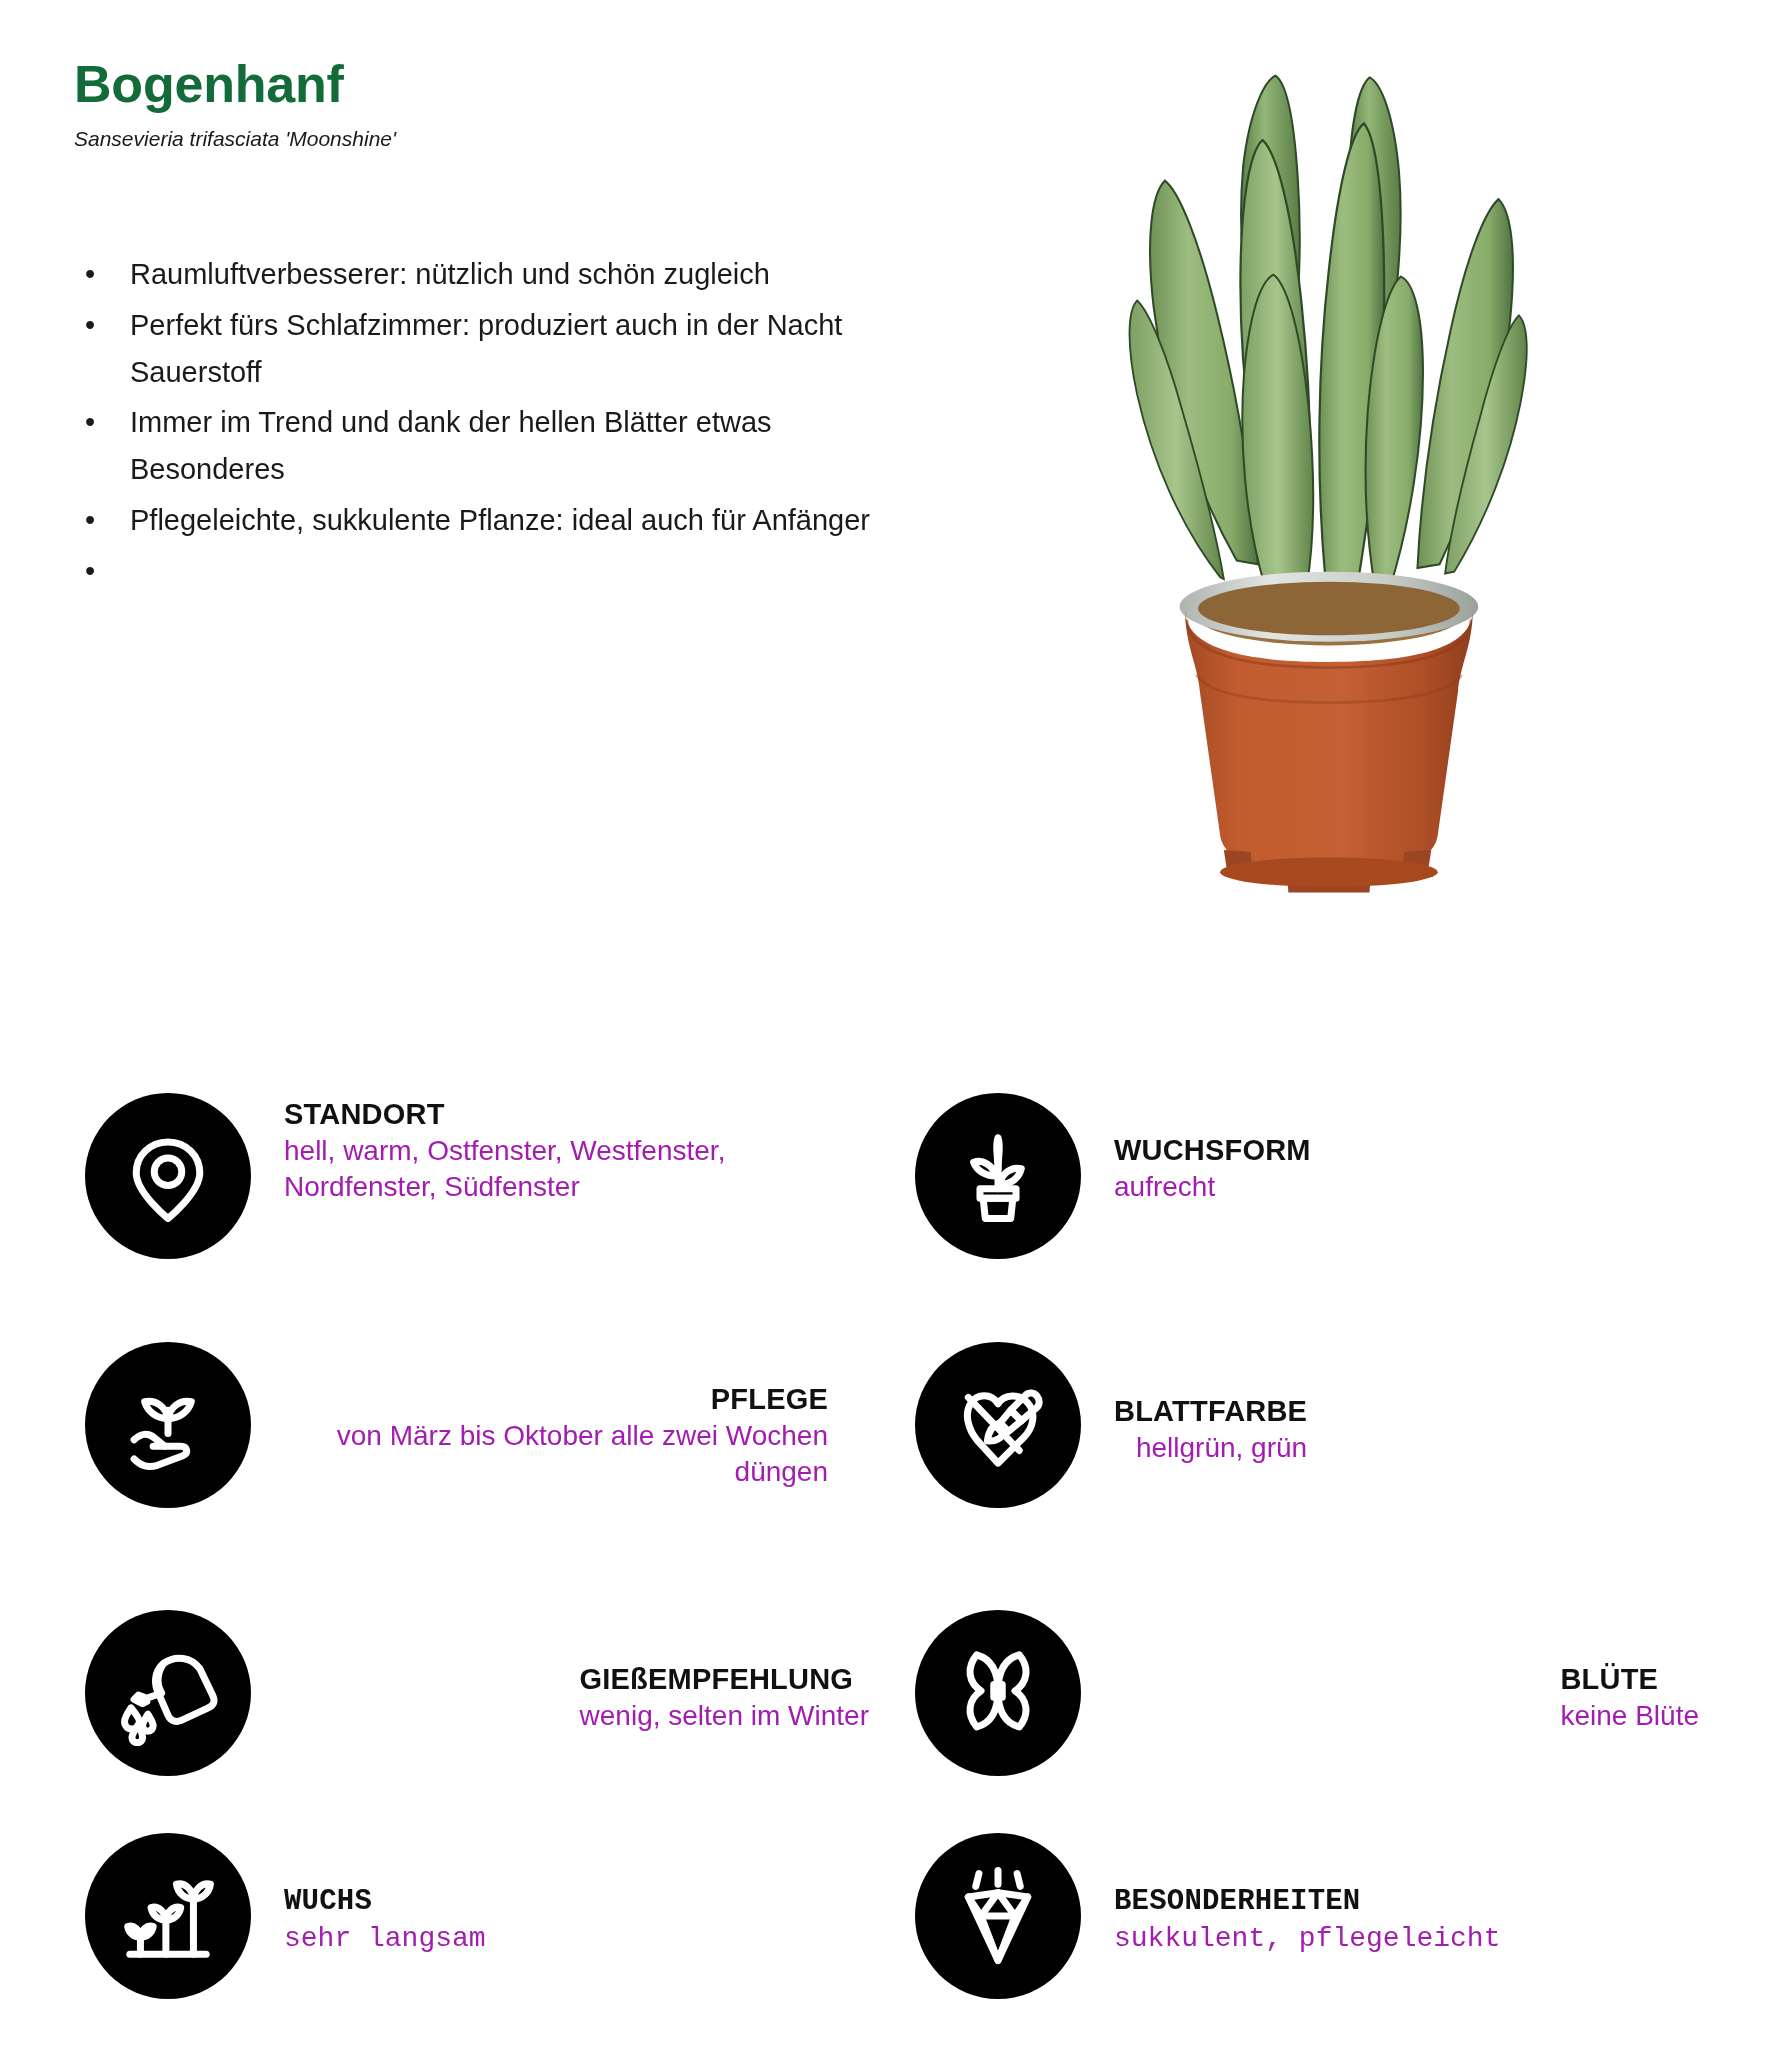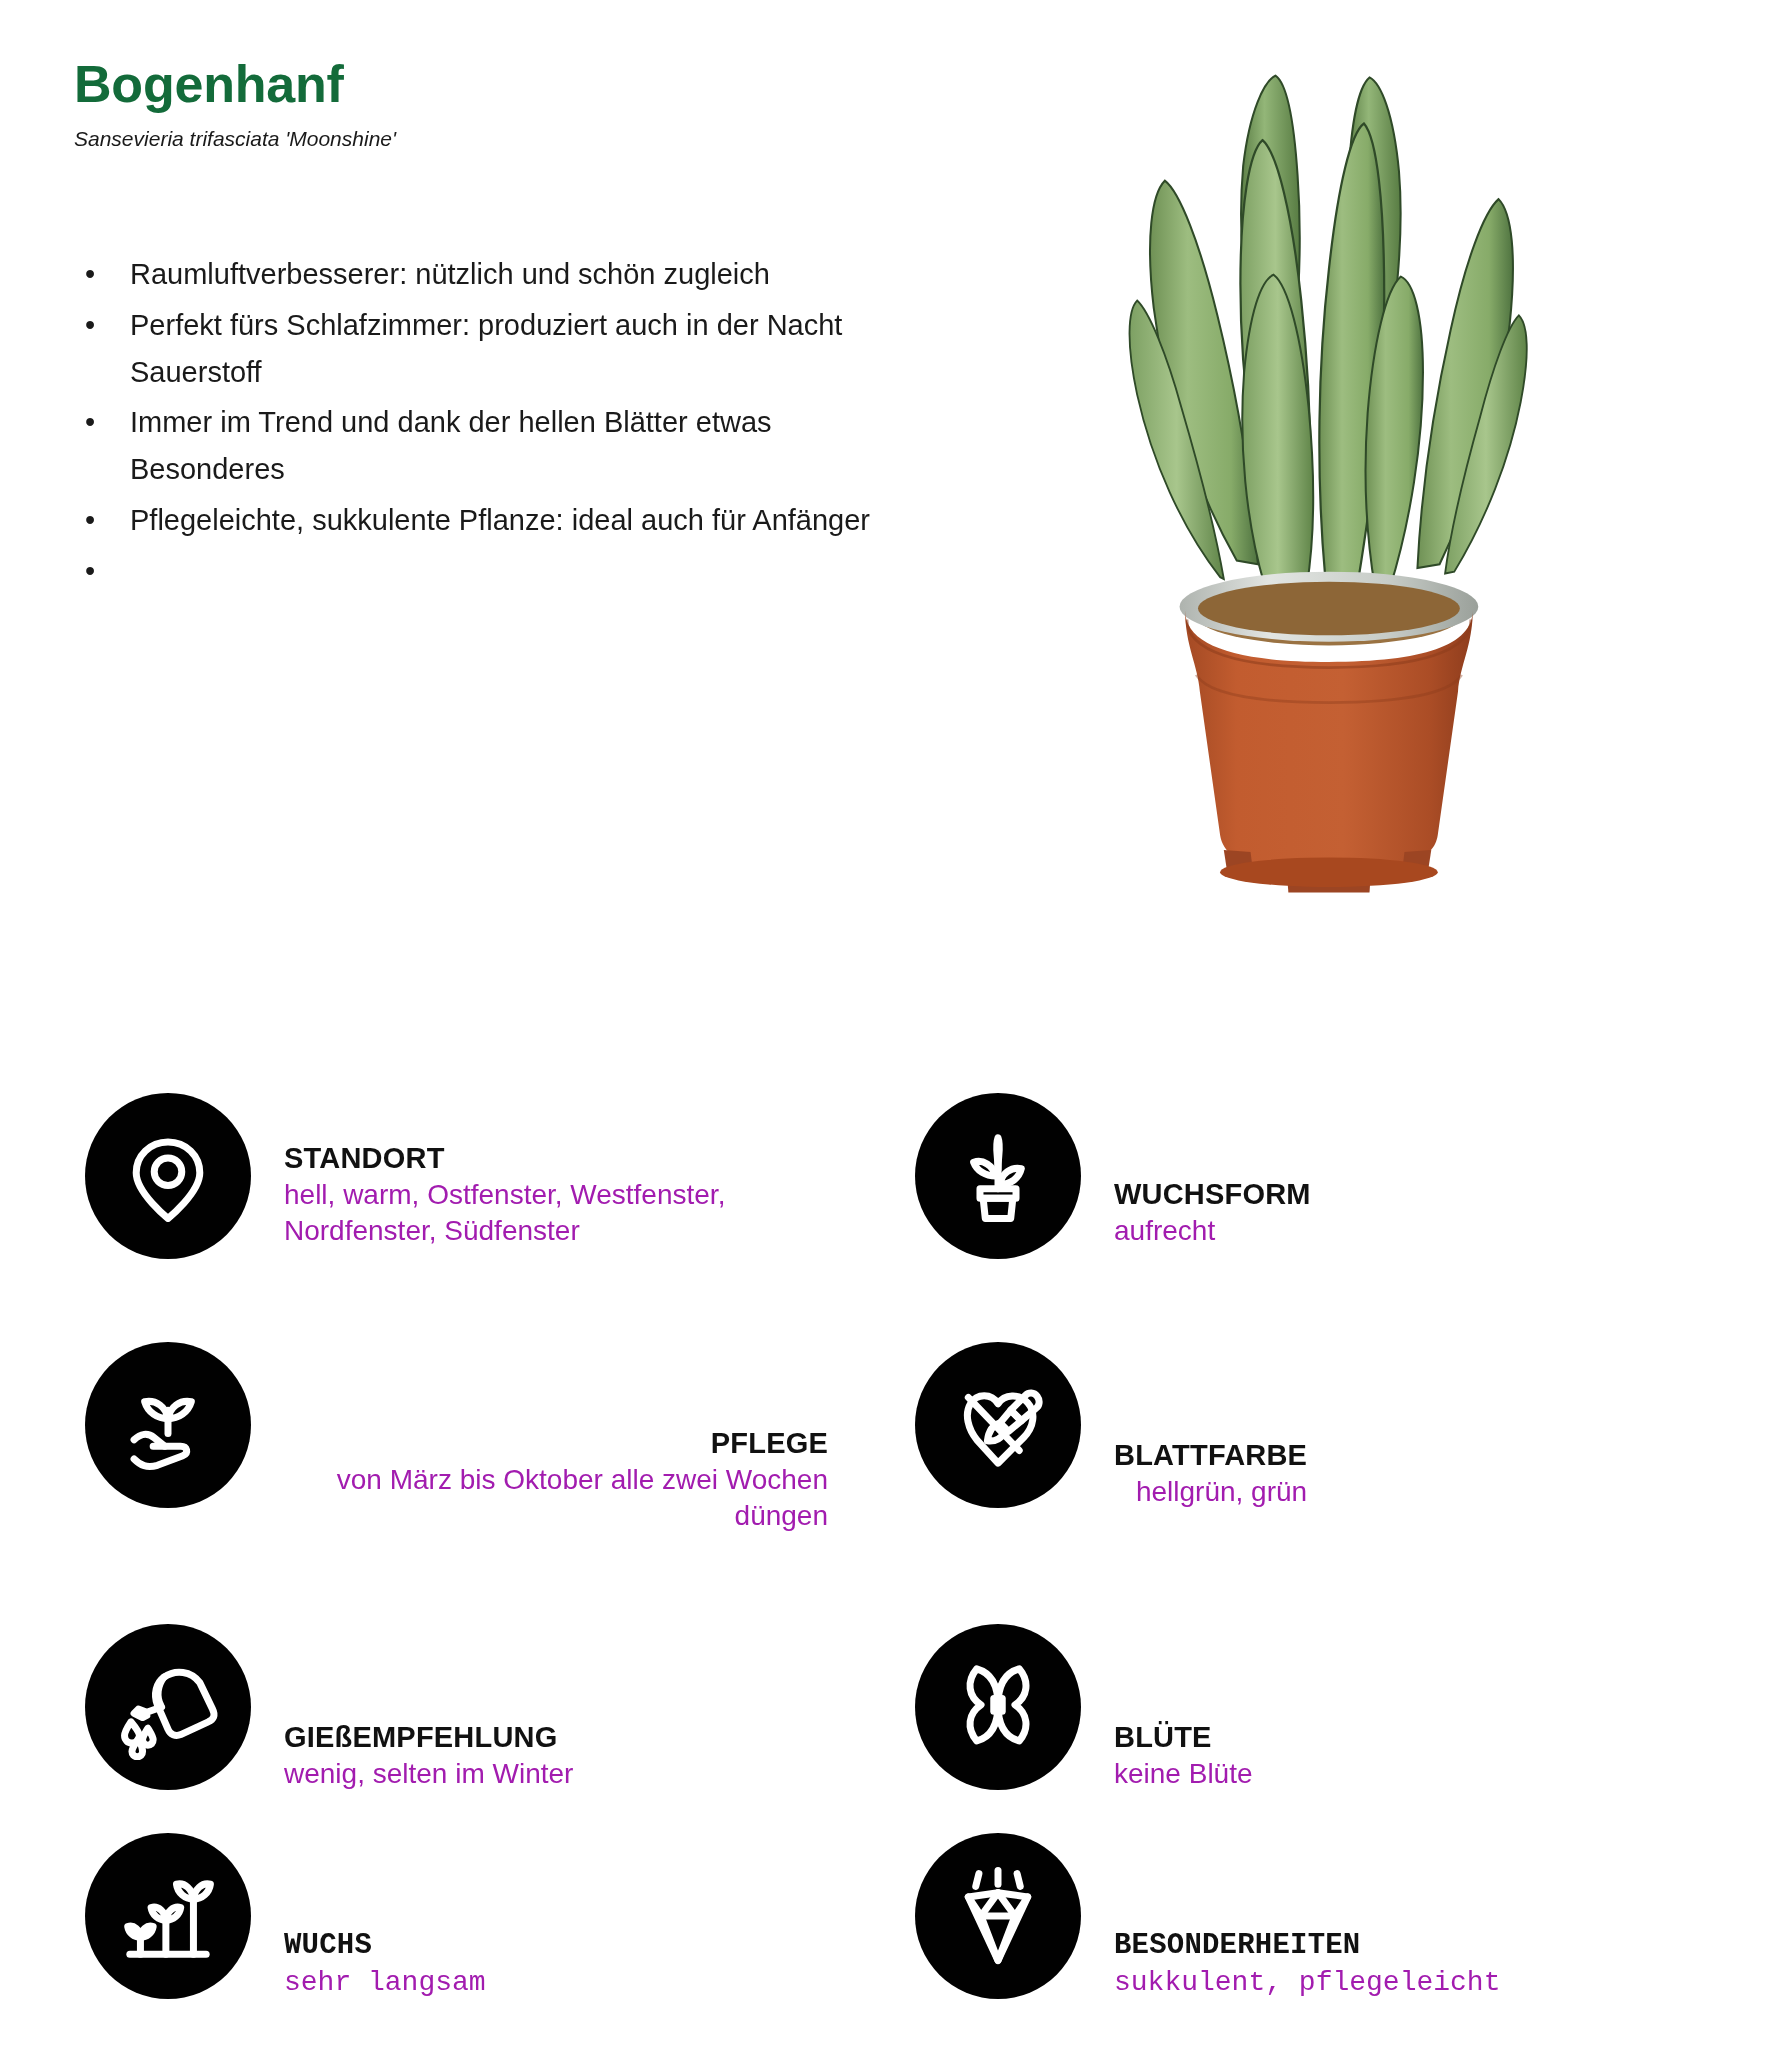--- a/index.html
+++ b/index.html
@@ -89,21 +89,21 @@
   }
   .attr-row {
     position: absolute;
     display: flex;
     align-items: flex-start;
   }
   .attr-col-left  { left: 85px;  width: 784px; }
   .attr-col-right { left: 915px; width: 784px; }
   .row-y-0 { top: 18.4px;   }
   .row-y-1 { top: 267px; text-align: right;  }
-  .row-y-2 { top: 549px; }
+  .row-y-2 { top: 535px; justify-content: space-between; }
   .row-y-3 { top: 758px; font-family: Liberation Mono, monospace; }
 
   .attr-icon-badge {
     flex: 0 0 auto;
     width: 166px;
     height: 166px;
     border-radius: 50%;
     background: #010101;
     display: flex;
     align-items: center;
@@ -119,21 +119,20 @@
     fill: none;
     stroke-width: 7;
     stroke-linecap: round;
     stroke-linejoin: round;
     vector-effect: non-scaling-stroke;
   }
 
   .attr-text {
     padding-left: 33px;
     padding-top: 3.7px;
-    margin-top: 44px;
   }
   .attr-label {
     font-size: 29px;
     font-weight: 700;
     letter-spacing: 0.2px;
     color: #111111;
     line-height: 1.18;
     margin: 0 0 1.8px 0;
     white-space: nowrap;
   }

